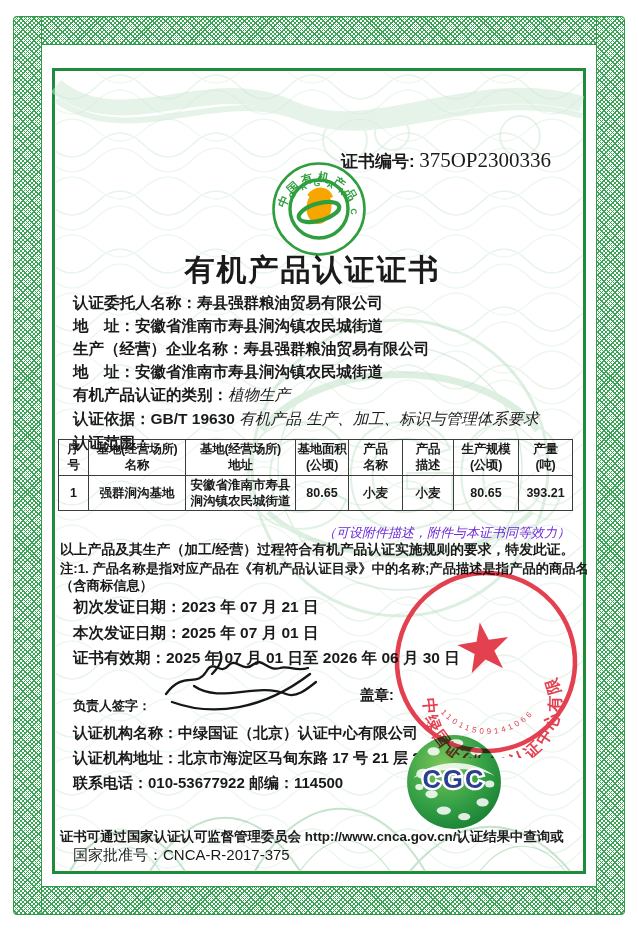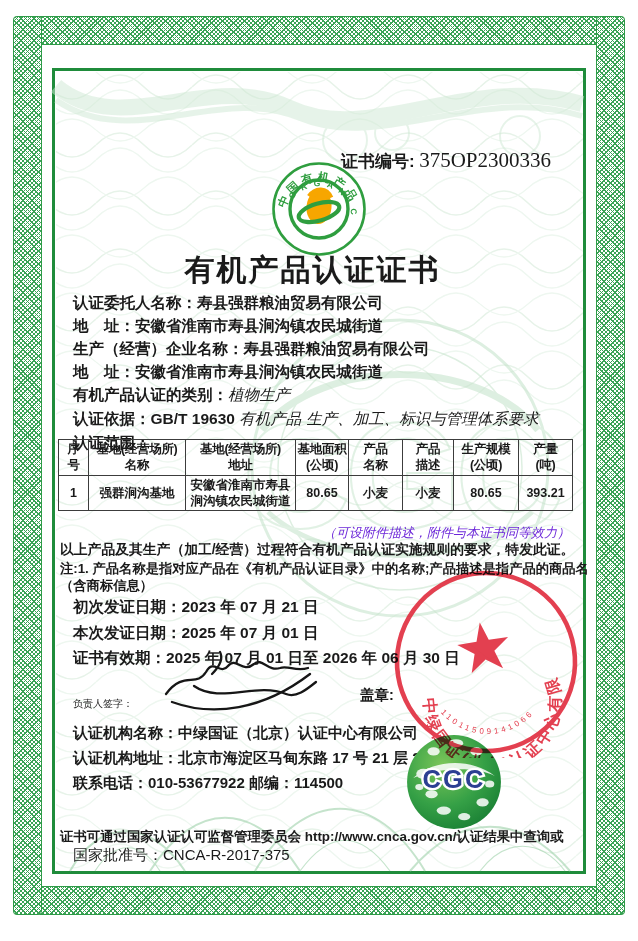--- a/index.html
+++ b/index.html
@@ -28,21 +28,21 @@
   .kai{font-family:"DejaVu Serif","Liberation Serif",serif;font-weight:400;font-style:italic;}
   table.scope{position:absolute;left:58px;top:439px;border-collapse:collapse;table-layout:fixed;
       width:514px;font-size:12.5px;text-align:center;}
   table.scope th,table.scope td{border:1.3px solid #3c3c3c;padding:1px 1px;line-height:1.3;}
   table.scope th{font-weight:700;letter-spacing:-.3px;}
   table.scope td{font-weight:700;}
   .attach-note{position:absolute;top:524px;right:68px;font-size:13px;color:#6d28d9;}
   .conformity{position:absolute;top:541px;left:60px;font-size:13.8px;font-weight:700;white-space:nowrap;}
   .note{position:absolute;top:560px;left:60px;font-size:13.3px;font-weight:700;line-height:17px;}
   .dates{position:absolute;top:594px;left:73px;font-size:15.5px;font-weight:700;line-height:25.5px;white-space:nowrap;}
-  .sign-label{position:absolute;top:697px;left:73px;font-size:10px;font-weight:400;}
+  .sign-label{position:absolute;top:697px;left:73px;font-size:13px;font-weight:700;}
   .stamp-label{position:absolute;top:686px;left:360px;font-size:14.5px;font-weight:700;}
   .signature{position:absolute;left:158px;top:642px;width:170px;height:72px;}
   .agency{position:absolute;left:73px;top:720px;font-size:15px;font-weight:700;line-height:25px;white-space:nowrap;}
   .approval{position:absolute;left:73px;top:799px;font-size:15px;font-weight:400;white-space:nowrap;margin-top:47px;}
   .zip{}
   .footer{position:absolute;left:60px;top:826px;font-size:13.4px;font-weight:700;line-height:21px;
       white-space:nowrap;z-index:6;}
   .seal{position:absolute;left:390px;top:566px;width:192px;height:192px;z-index:5;
       mix-blend-mode:multiply;opacity:.88;}
   .cgc{position:absolute;left:403px;top:731px;width:102px;height:102px;z-index:4;}

